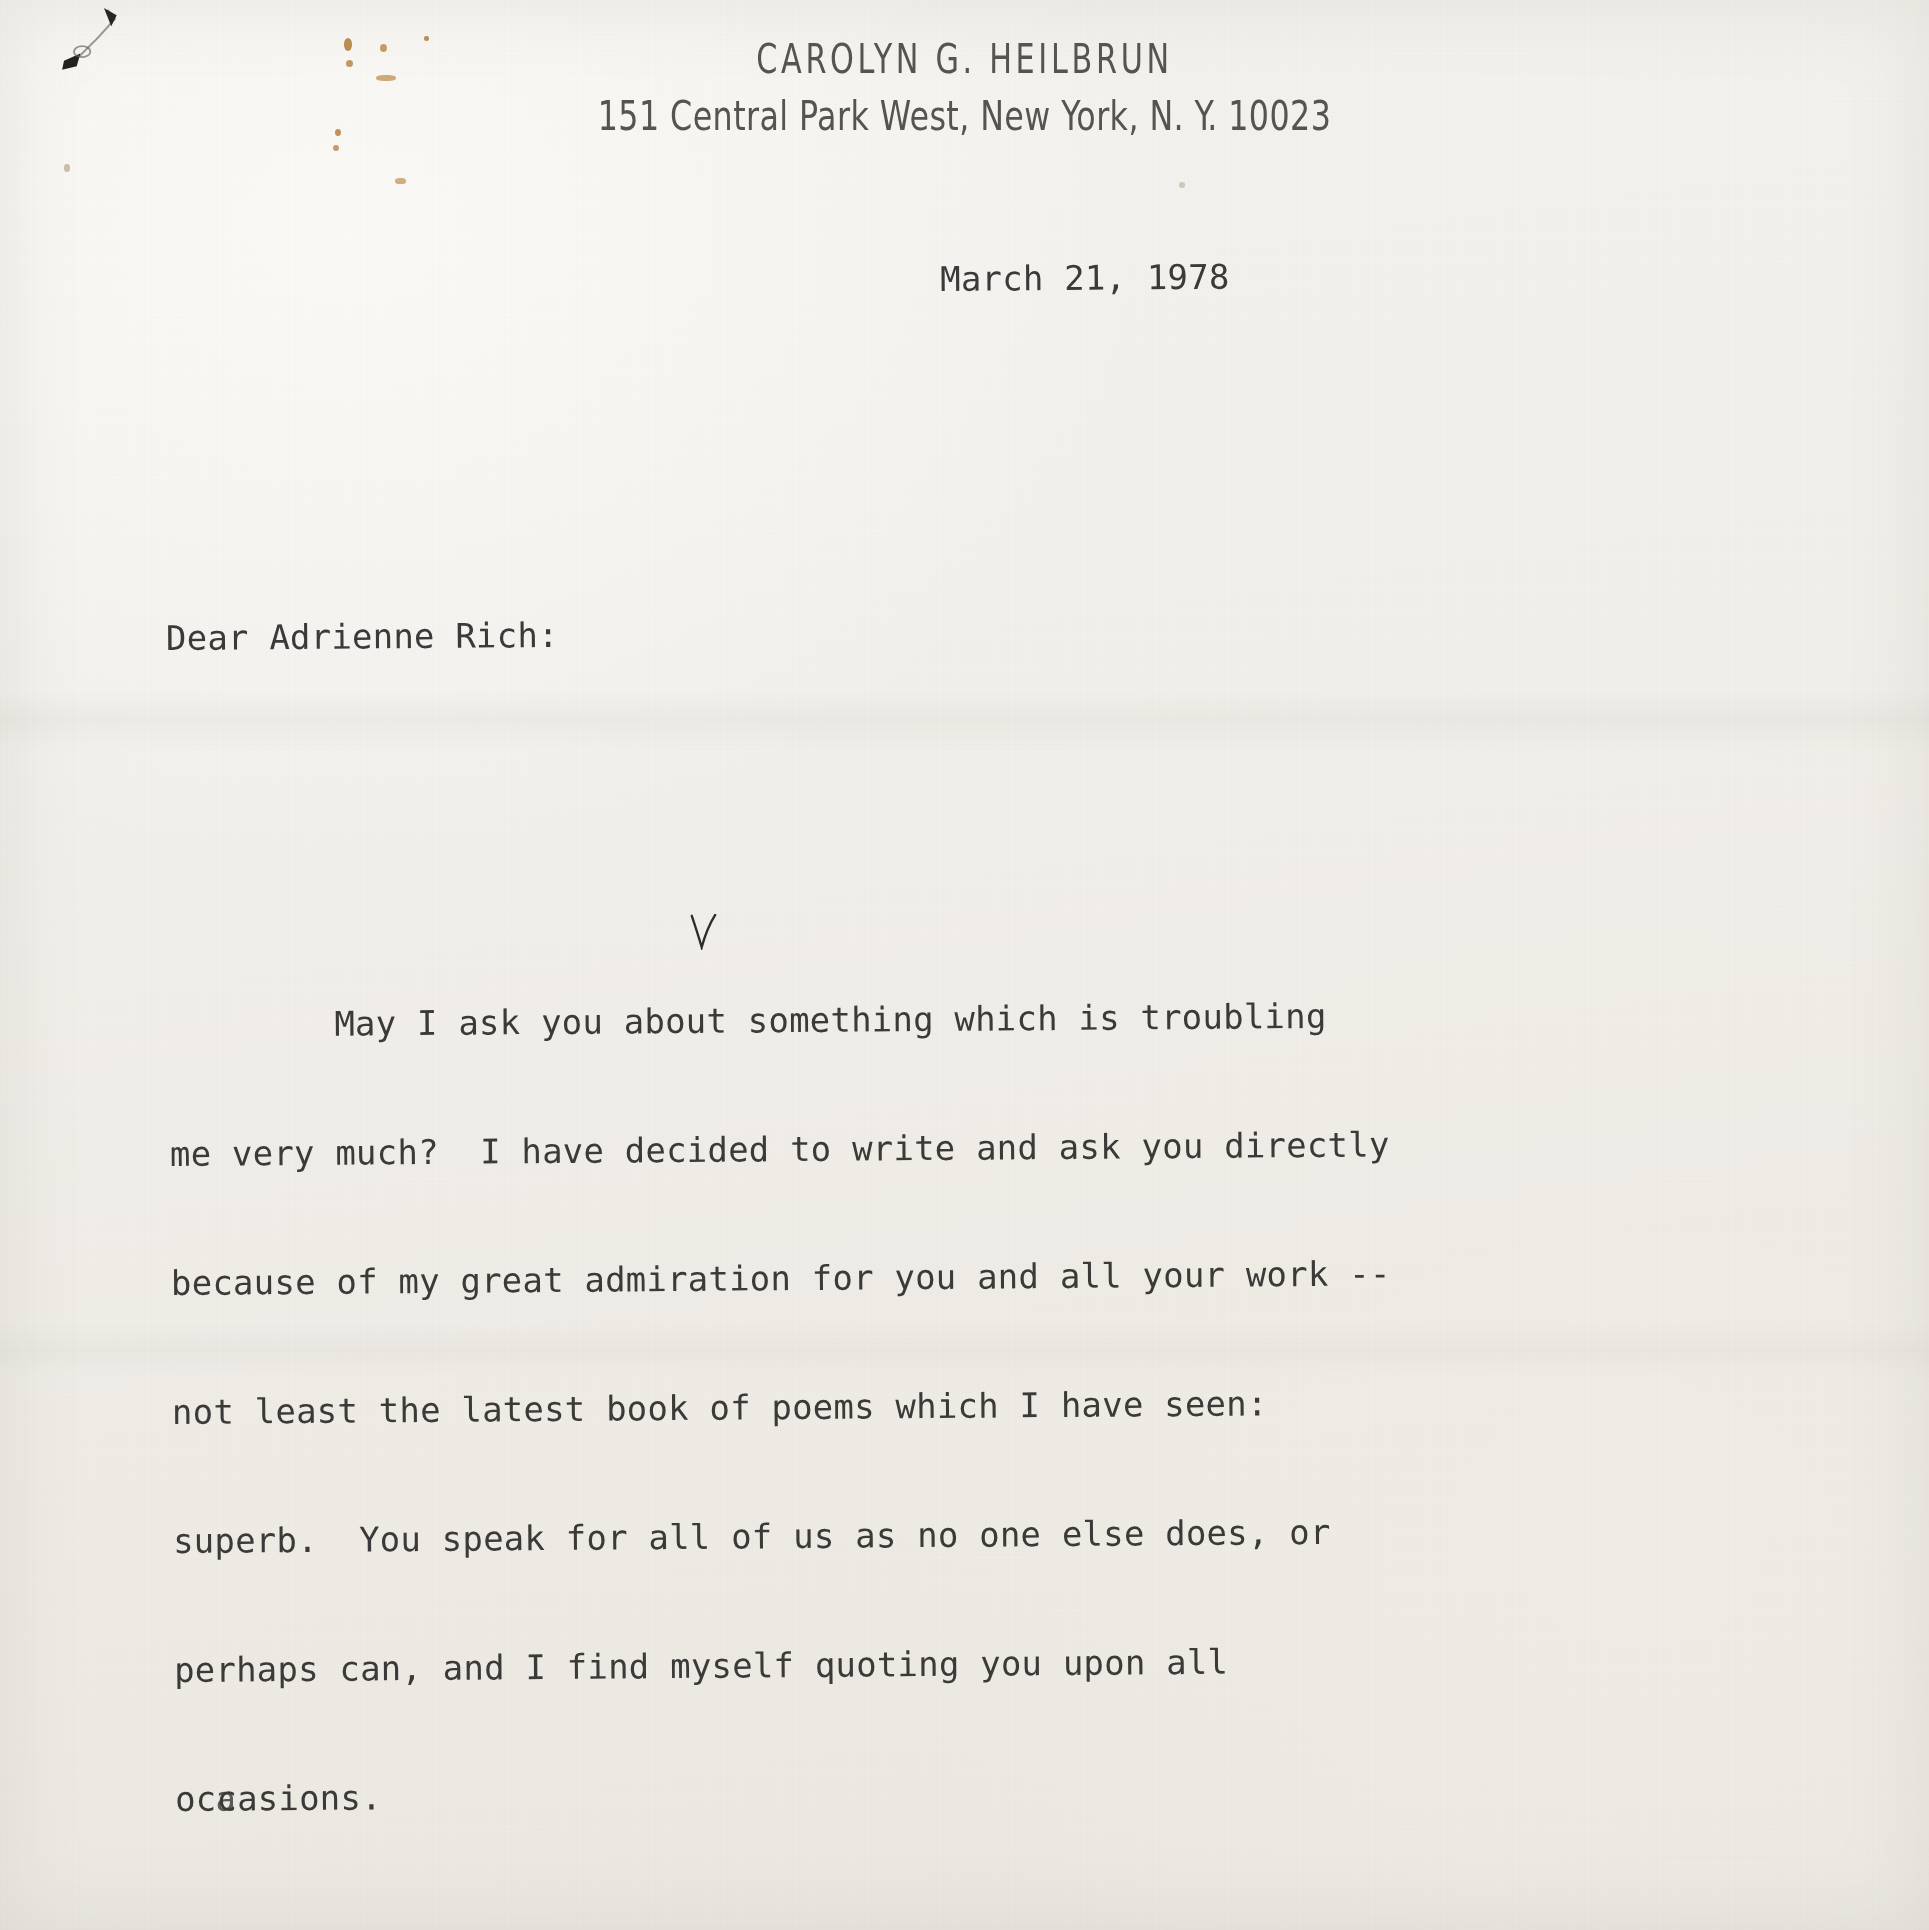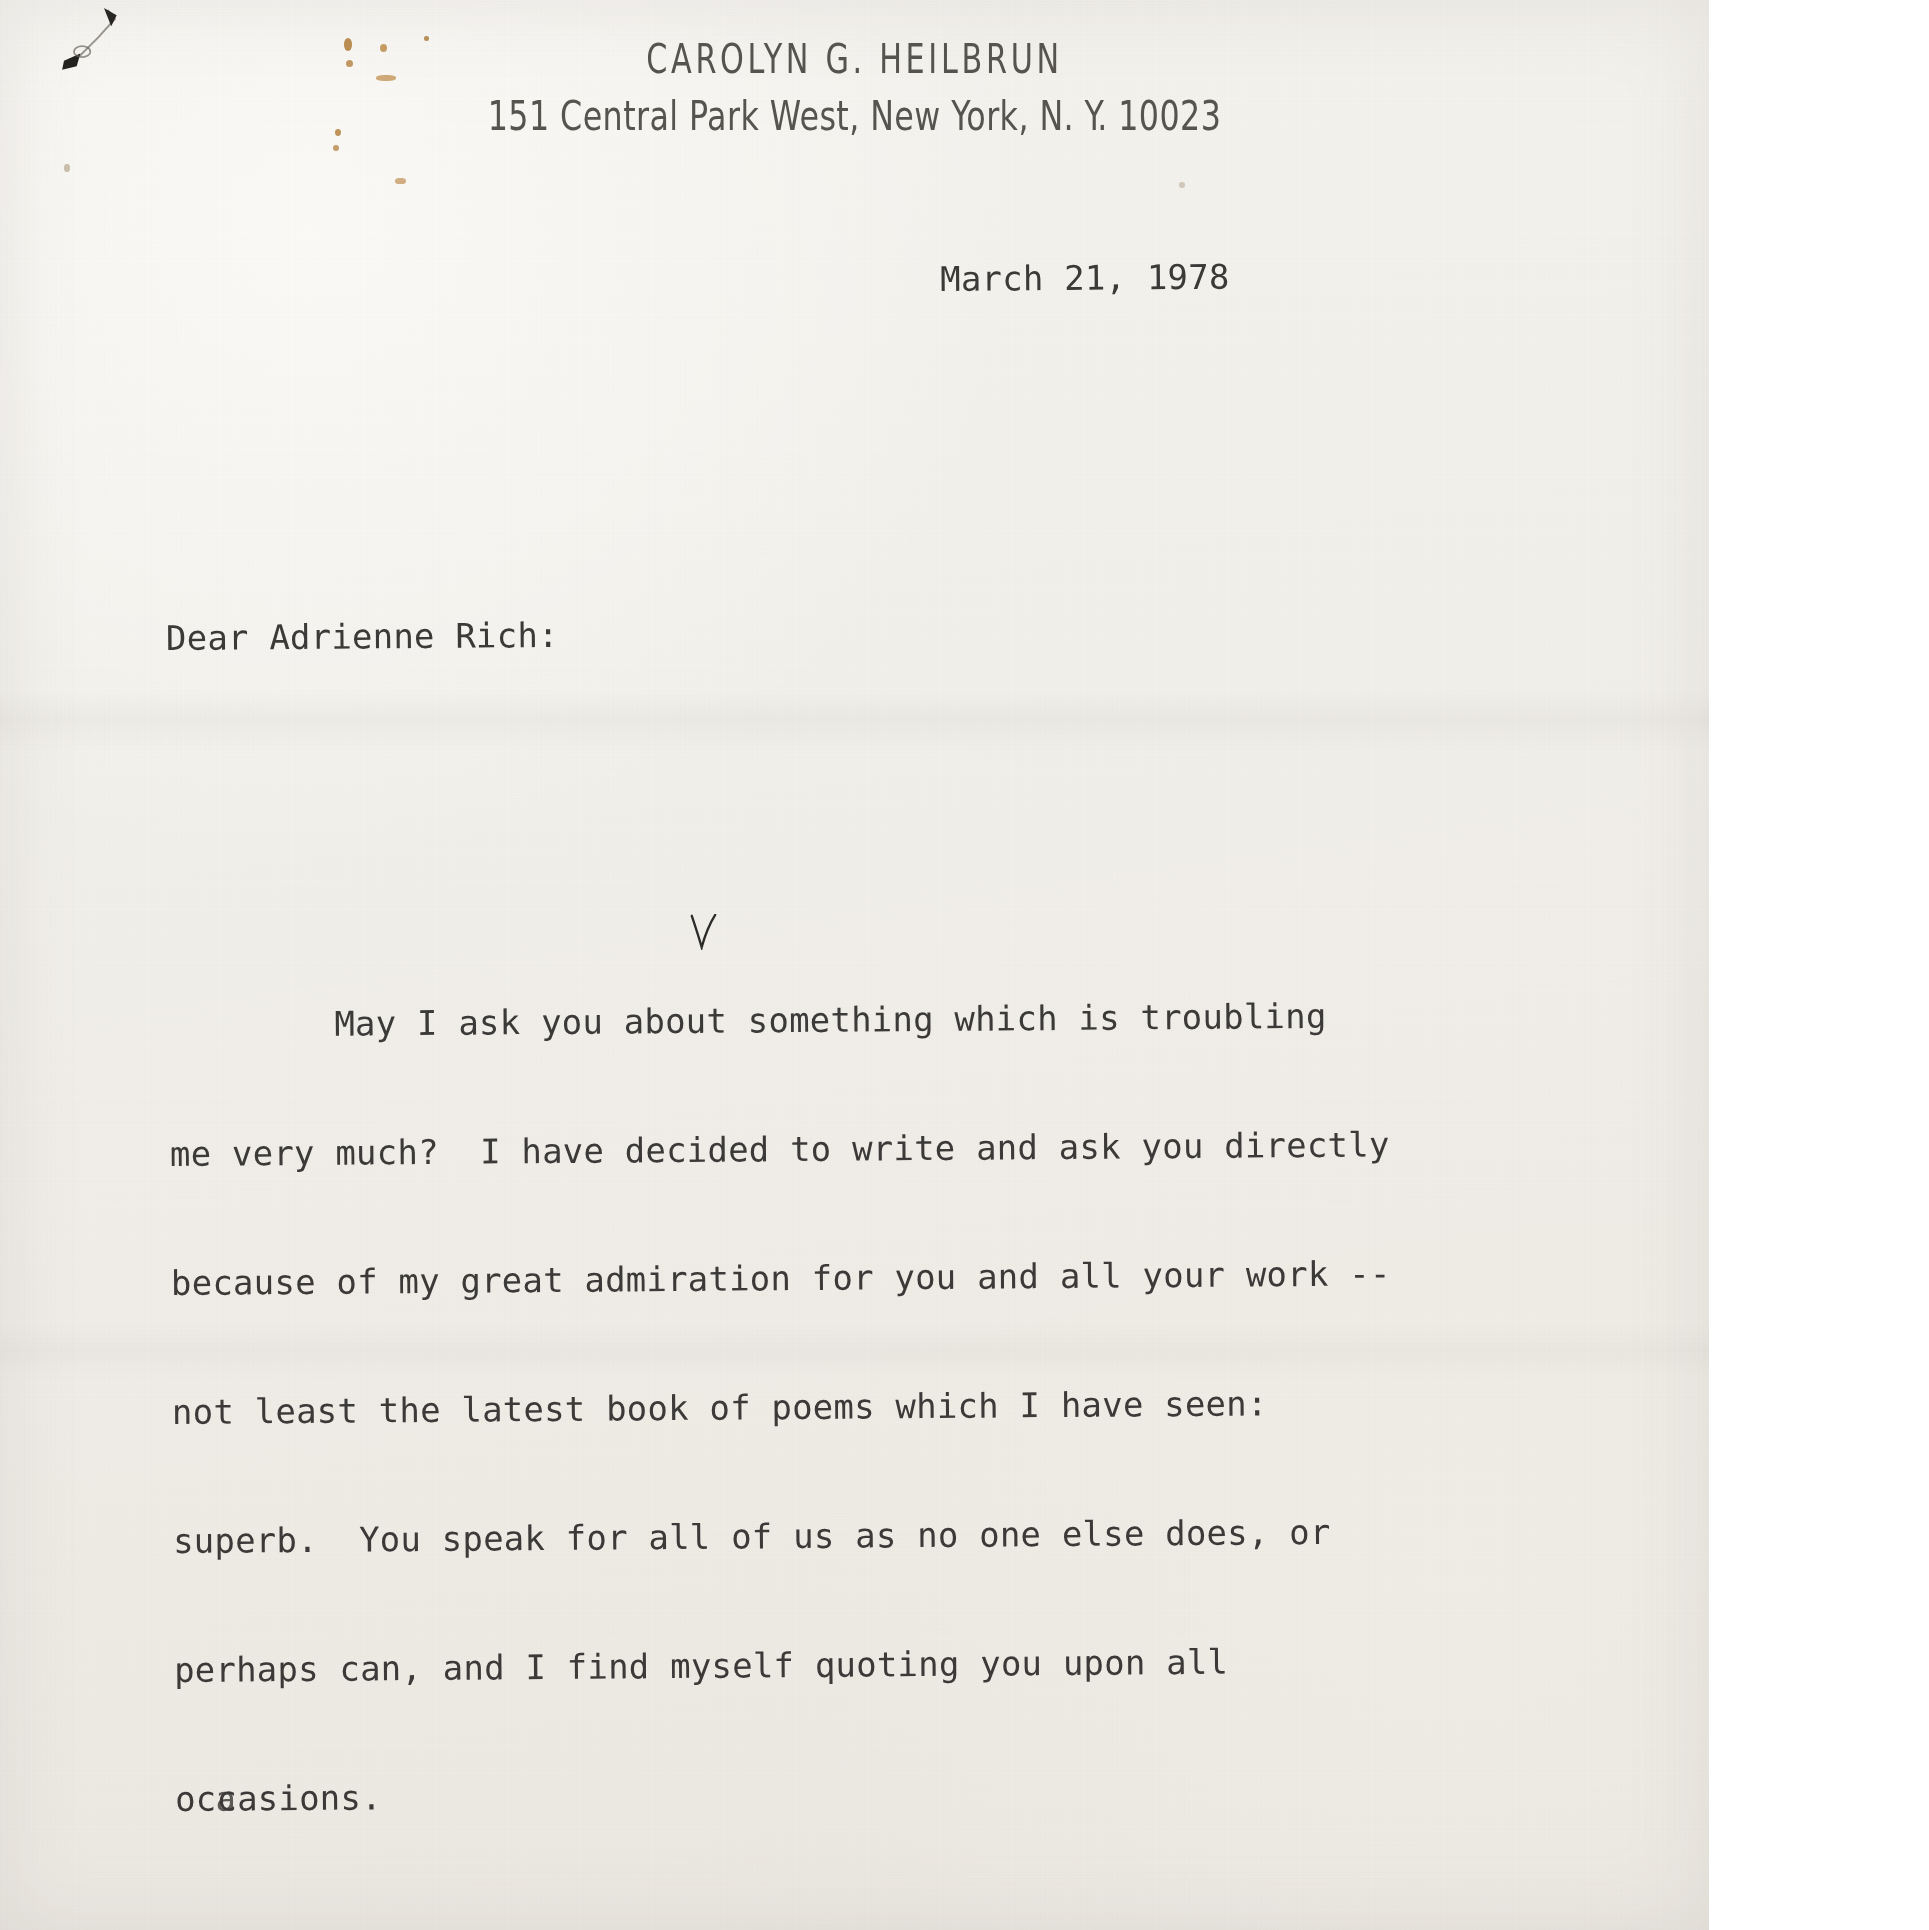--- a/index.html
+++ b/index.html
@@ -4,21 +4,21 @@
 <title>Carolyn G. Heilbrun letter to Adrienne Rich, March 21, 1978</title>
 <style>
   html, body {
     margin: 0;
     padding: 0;
     background: #ffffff;
   }
 
   #page {
     position: relative;
-    width: 1709px;
+    width: 1929px;
     height: 1930px;
     overflow: hidden;
     background:
       radial-gradient(ellipse 70% 55% at 18% 12%, #faf9f6 0%, rgba(250,249,246,0) 60%),
       radial-gradient(ellipse 60% 50% at 85% 80%, #efece6 0%, rgba(239,236,230,0) 65%),
       linear-gradient(172deg, #f4f2ee 0%, #f1efea 38%, #eeebe5 70%, #eae7e0 100%);
     font-family: "DejaVu Sans Mono", "Liberation Mono", monospace;
   }
 
   

